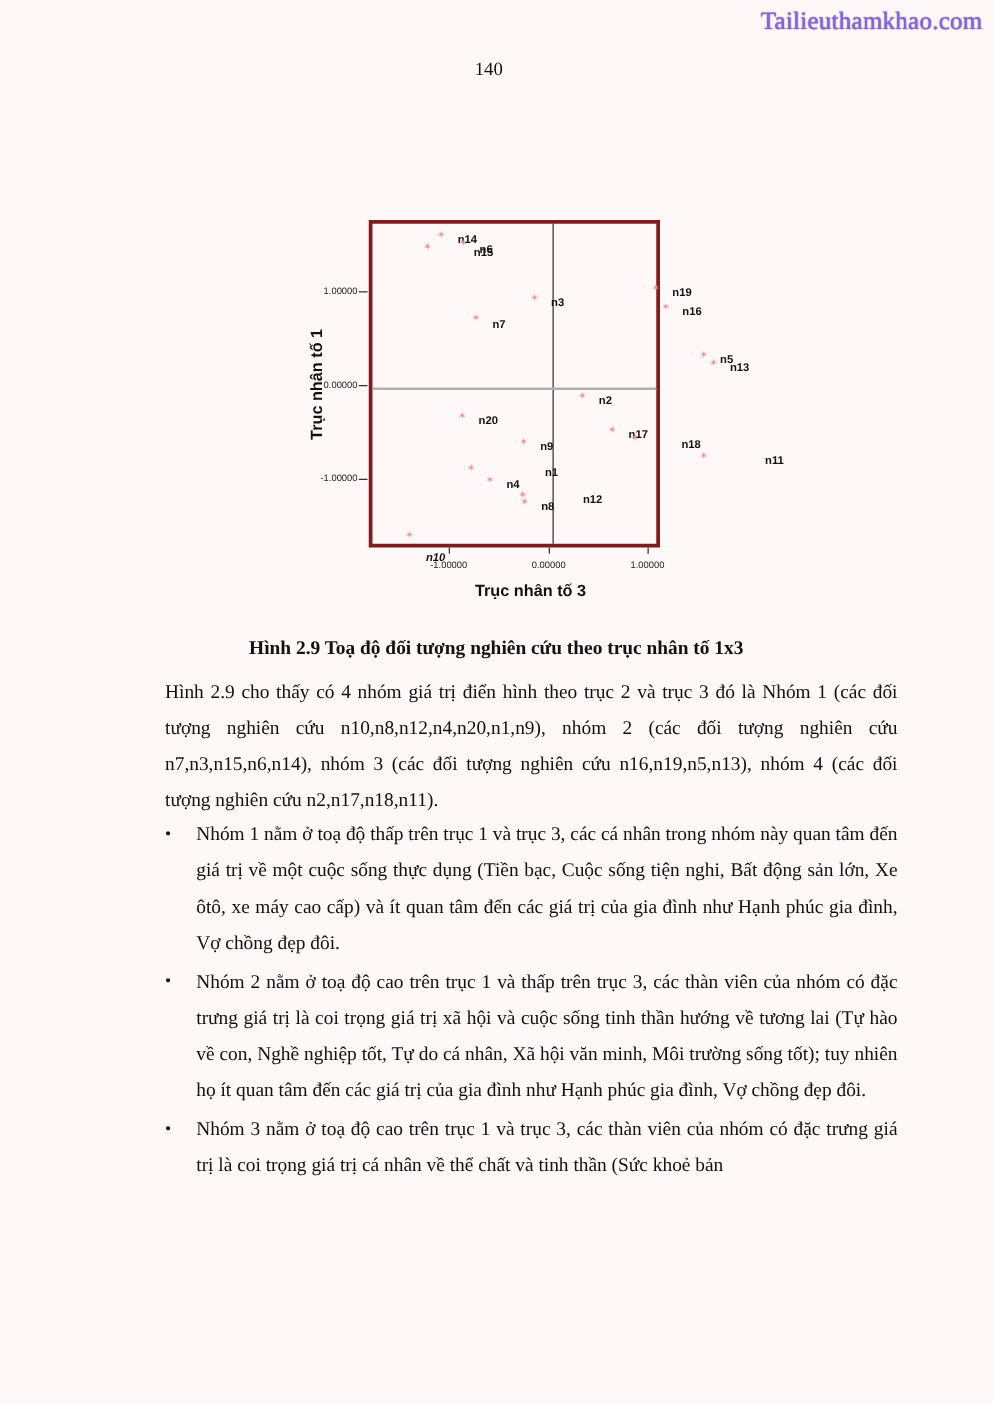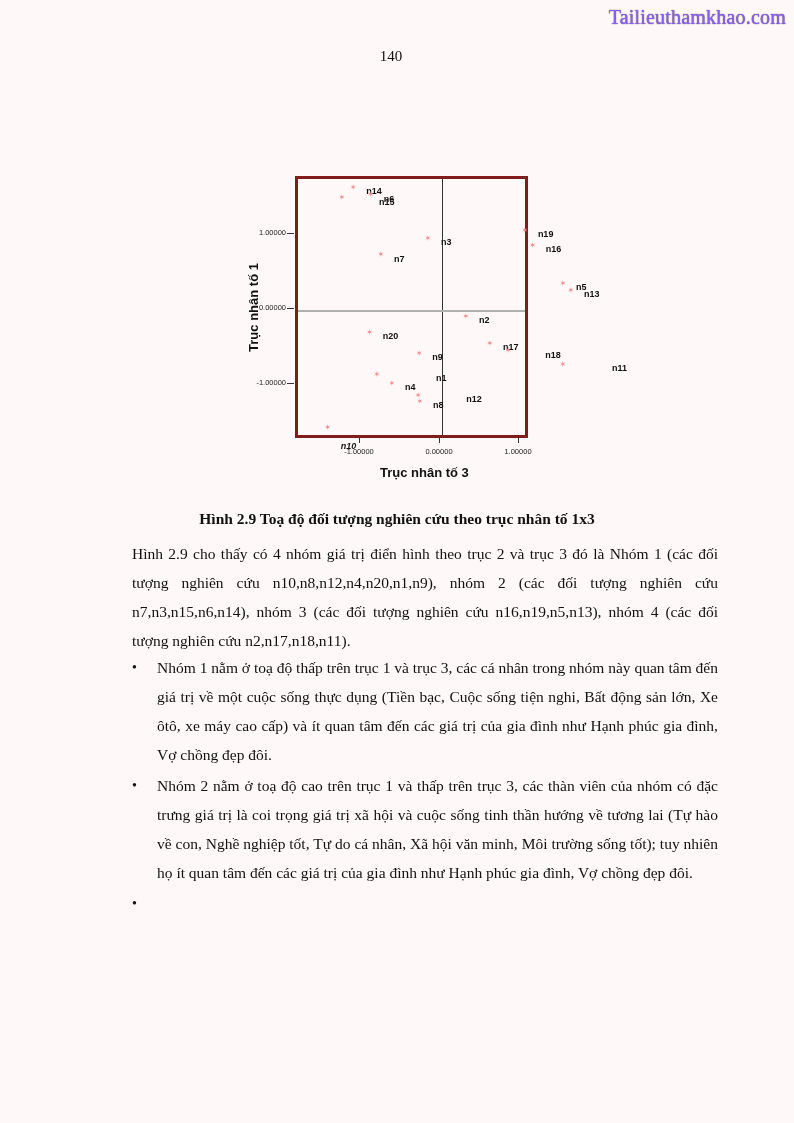--- a/index.html
+++ b/index.html
@@ -132,14 +132,15 @@
   <li class="bullet">
     <span class="bullet-dot">•</span>
     <span>Nhóm 1 nằm ở toạ độ thấp trên trục 1 và trục 3, các cá nhân trong nhóm này quan tâm đến giá trị về một cuộc sống thực dụng (Tiền bạc, Cuộc sống tiện nghi, Bất động sản lớn, Xe ôtô, xe máy cao cấp) và ít quan tâm đến các giá trị của gia đình như Hạnh phúc gia đình, Vợ chồng đẹp đôi.</span>
   </li>
   <li class="bullet">
     <span class="bullet-dot">•</span>
     <span>Nhóm 2 nằm ở toạ độ cao trên trục 1 và thấp trên trục 3, các thàn viên của nhóm có đặc trưng giá trị là coi trọng giá trị xã hội và cuộc sống tinh thần hướng về tương lai (Tự hào về con, Nghề nghiệp tốt, Tự do cá nhân, Xã hội văn minh, Môi trường sống tốt); tuy nhiên họ ít quan tâm đến các giá trị của gia đình như Hạnh phúc gia đình, Vợ chồng đẹp đôi.</span>
   </li>
   <li class="bullet">
     <span class="bullet-dot">•</span>
+    <span>Nhóm 3 nằm ở toạ độ cao trên trục 1 và trục 3, các thàn viên của nhóm có đặc trưng giá trị là coi trọng giá trị cá nhân về thể chất và tinh thần (Sức khoẻ bản</span>
   </li>
 </ul>
 
 </body></html>

